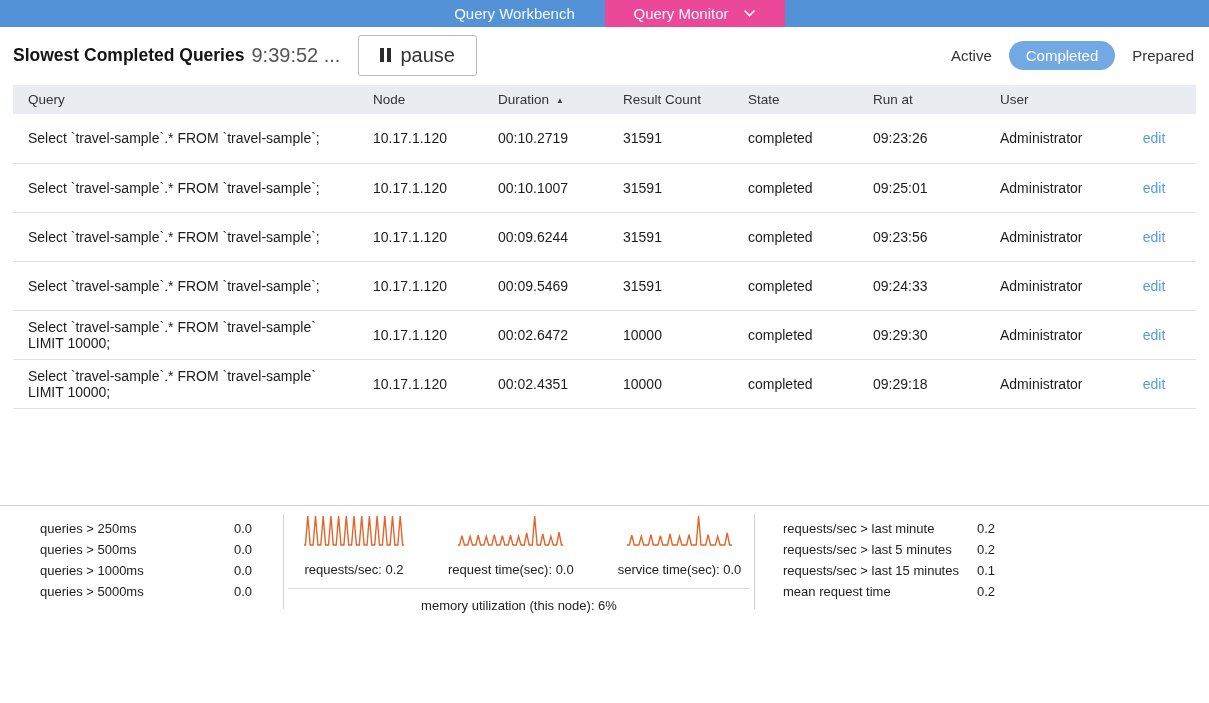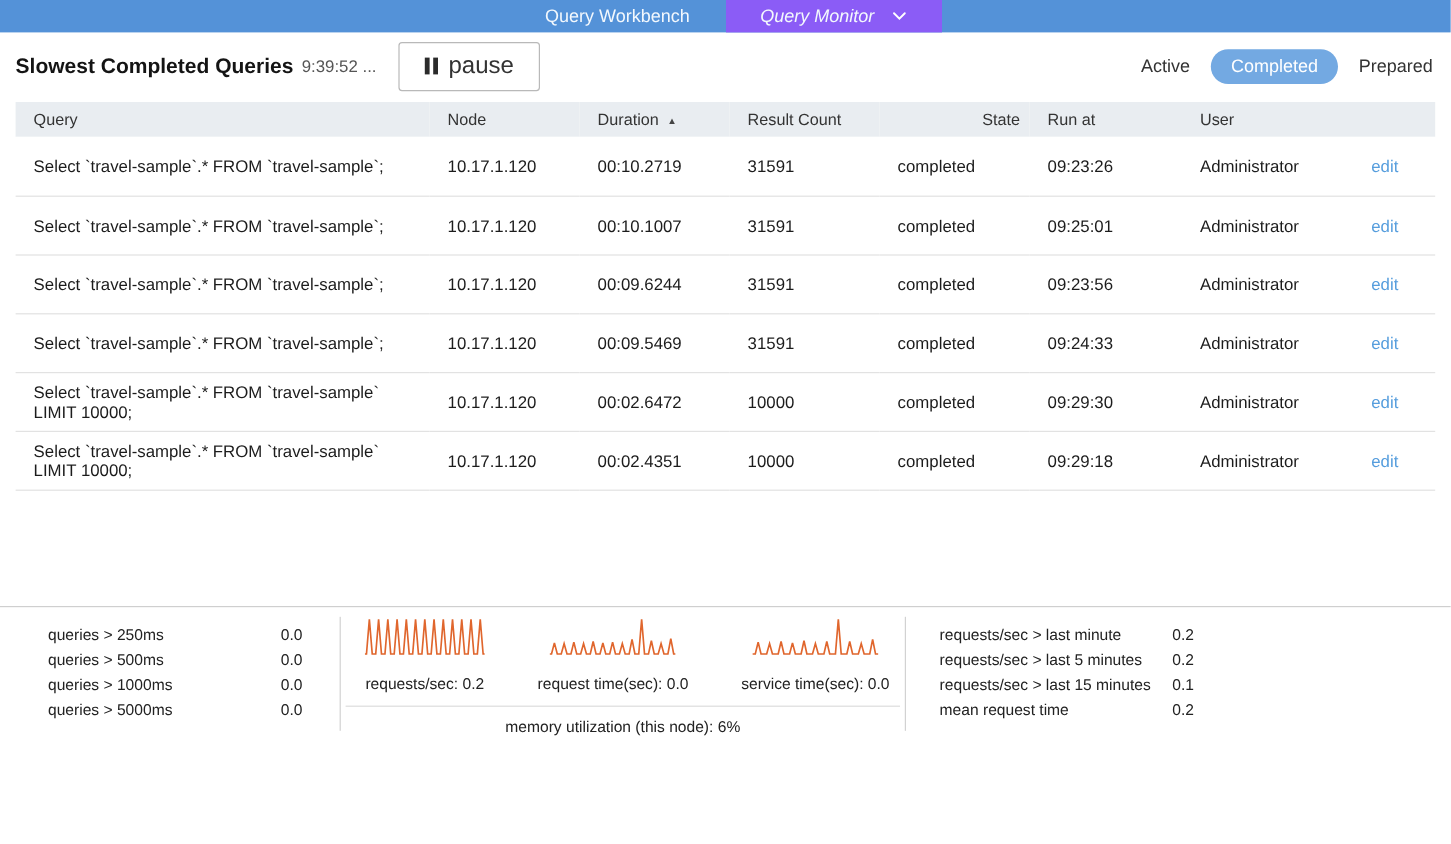--- a/index.html
+++ b/index.html
@@ -4,44 +4,44 @@
 <style>
   * { box-sizing: border-box; margin: 0; padding: 0; }
   html,body { width:1209px; height:703px; overflow:hidden; background:#fff;
     font-family:"Liberation Sans", sans-serif; color:#1c1c1c; }
   .app { display:flex; flex-direction:column; height:618px; }
 
   
   .topbar { height:27px; background:#5492d8; display:flex; justify-content:center; align-items:stretch; flex:0 0 auto; }
   .topbar-tab { width:180px; display:flex; align-items:center; justify-content:center;
     color:#f3f8fd; font-size:15px; cursor:pointer; }
-  .topbar-tab.selected { background:#8b5cf6;font-style:italic; }
+  .topbar-tab.selected { background:#ec4899; }
   .topbar-tab .chev { margin-left:14px; display:inline-flex; }
 
   
   .page-header { height:50px; display:flex; align-items:center; padding:6px 13px 0 13px; flex:0 0 auto; }
   .page-title { font-size:17.5px; font-weight:bold; color:#141414; }
-  .timestamp { font-size:14px; color:#555; margin-left:7px; }
+  .timestamp { font-size:20px; color:#555; margin-left:7px; }
   .pause-btn { margin-left:18px; background:#fff; border:1px solid #b9b9b9; border-radius:3px;
     padding:8px 21px; font-size:20px; color:#333; display:flex; align-items:center; gap:9px;
     font-family:"Liberation Sans", sans-serif; cursor:pointer; }
   .pause-icon { display:inline-flex; gap:3px; }
   .pause-icon i { display:block; width:4px; height:14px; background:#2b2b2b; }
   .spacer { flex:1; }
   .filter-tabs { display:flex; align-items:center; gap:15px; font-size:15px; color:#333; }
   .filter-tab { cursor:pointer; padding:6px 2px; }
   .filter-tab.pill { background:#73a9e2; color:#fff; padding:6px 17px; border-radius:16px; }
 
   
   .tbl-wrap { margin:8px 13px 0 13px; flex:0 0 auto; }
   table { width:100%; border-collapse:collapse; table-layout:fixed; }
   thead th { background:#e9edf1; font-weight:normal; text-align:left; font-size:13.5px; color:#333;
     height:29px; padding:0 8px 0 15px; cursor:pointer; }
   th.c-query { width:345px; } th.c-node { width:125px; } th.c-duration { width:125px; }
-  th.c-result { width:125px; } th.c-state { width:125px;text-align:right; } th.c-runat { width:127px; }
+  th.c-result { width:125px; } th.c-state { width:125px; } th.c-runat { width:127px; }
   th.c-user { width:130px; } th.c-edit { width:81px; }
   .sort-arrow { font-size:8px; color:#444; margin-left:7px; vertical-align:1px; }
   tbody td { border-bottom:1px solid #e2e2e2; font-size:14px; color:#1c1c1c;
     padding:8px 8px 8px 15px; height:49px; vertical-align:middle; background:#fff; }
   td.edit-cell { text-align:center; padding-right:18px; }
   .edit-link { color:#559ddd; text-decoration:none; cursor:pointer; font-size:14px; }
 
   .flex-fill { flex:1 1 auto; }
 
   

